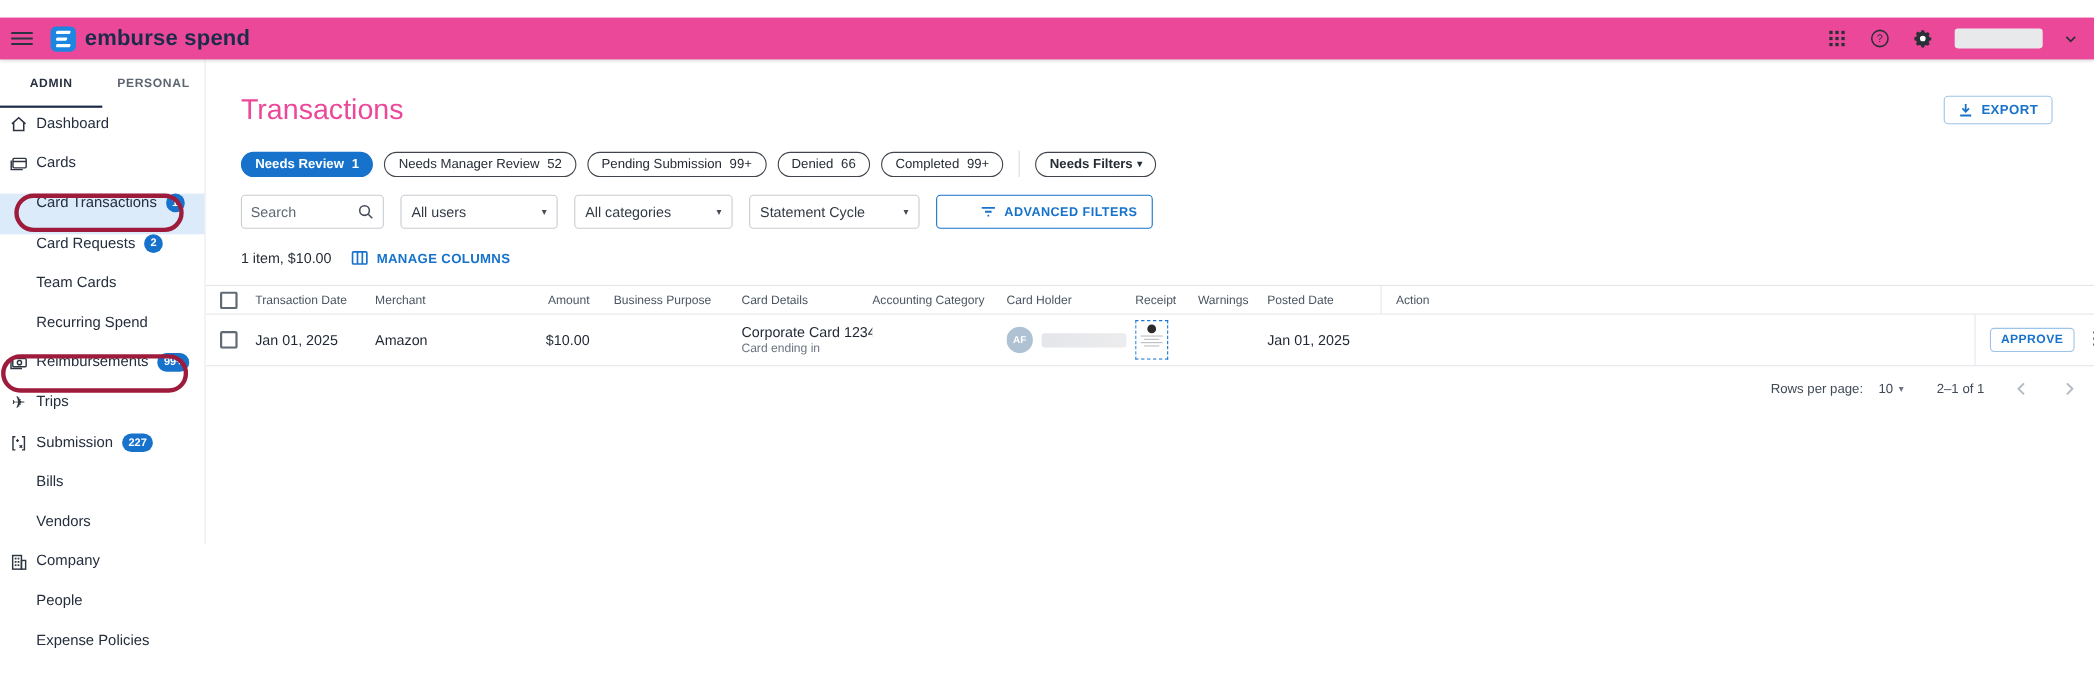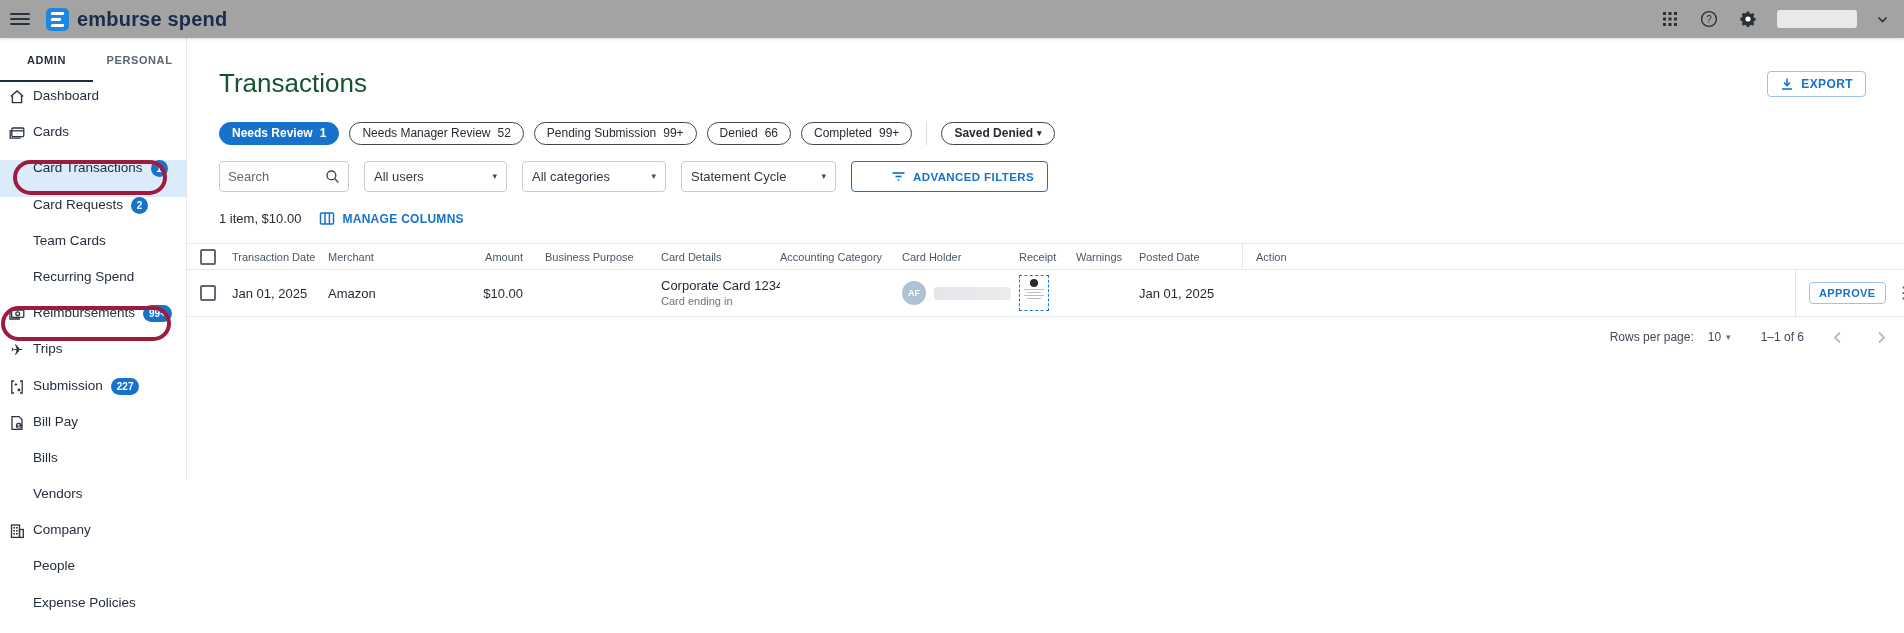--- a/index.html
+++ b/index.html
@@ -1,21 +1,21 @@
 <!DOCTYPE html>
 <html><head>
 <meta charset="utf-8">
 <style>
   * { box-sizing: border-box; margin: 0; padding: 0; }
   html,body { width:1904px; height:633px; overflow:hidden; background:#fff;
     font-family:"Liberation Sans", sans-serif; color:#1f2733; }
 
   
   .topbar { height:38px; display:flex; align-items:center; padding:0 14px 0 10px;
-    background:#a3a3a3; box-shadow:0 1px 3px rgba(0,0,0,.14); position:relative; z-index:10; }
+    background:#ec4899; box-shadow:0 1px 3px rgba(0,0,0,.14); position:relative; z-index:10;margin-top:16px; }
   .hamburger { width:20px; height:20px; display:flex; flex-direction:column; justify-content:center; gap:3px; cursor:pointer; margin-right:16px; }
   .hamburger i { display:block; height:2px; background:#2b3240; border-radius:1px; }
   .logo { display:flex; align-items:center; gap:8px; }
   .logo-mark { width:23px; height:23px; border-radius:5px; background:#1d86e0; position:relative; }
   .logo-mark i { position:absolute; left:5px; height:3px; background:#fff; border-radius:1px; }
   .logo-mark i:nth-child(1){ top:4px;  width:13px; transform:skewX(-12deg); }
   .logo-mark i:nth-child(2){ top:10px; width:10px; transform:skewX(-12deg); }
   .logo-mark i:nth-child(3){ top:16px; width:13px; transform:skewX(-12deg); }
   .logo-text { font-size:20px; font-weight:700; color:#1b2b4a; letter-spacing:.2px; }
   .topbar-right { margin-left:auto; display:flex; align-items:center; gap:19px; }
@@ -43,21 +43,21 @@
     display:inline-flex; align-items:center; justify-content:center; }
   .badge.circle { width:17px; height:17px; border-radius:50%; }
   .badge.pill { height:17px; padding:0 6px; border-radius:9px; }
   .annotation { position:absolute; border:4px solid #9e1b3b; border-radius:22px; pointer-events:none; z-index:5; }
   .annotation.a1 { left:13px; top:122px; width:154px; height:35px; }
   .annotation.a2 { left:1px;  top:268px; width:170px; height:35px; }
 
   
   .main { flex:1; position:relative; background:#fff; }
   .title-row { margin:30px 38px 0 32px; display:flex; align-items:center; }
-  .page-title { font-size:26px; font-weight:500; color:#14532d; }
+  .page-title { font-size:26px; font-weight:500; color:#ec4899; }
   .btn-outline { display:inline-flex; align-items:center; gap:7px; border:1px solid #9cc3ea; border-radius:4px;
     background:#fff; color:#1672cb; font-weight:700; font-size:12px; letter-spacing:.4px;
     padding:5px 12px; cursor:pointer; }
   .export-btn { margin-left:auto; }
 
   .chips-row { margin:22px 38px 0 32px; display:flex; align-items:center; gap:10px; }
   .chip { display:inline-flex; align-items:center; gap:7px; height:23px; padding:0 12px; border-radius:12px;
     border:1px solid #40454d; background:#fff; font-size:12px; color:#262c34; cursor:pointer; white-space:nowrap; }
   .chip .chip-count { font-size:12px; }
   .chip.active { background:#1672cb; border-color:#1672cb; color:#fff; font-weight:700; }
@@ -82,21 +82,21 @@
 
   
   .table { margin-top:17px; width:100%; }
   .trow { display:flex; align-items:center; width:100%; }
   .thead { height:27px; border-top:1px solid #e4e7ea; border-bottom:1px solid #e4e7ea; }
   .thead .cell { font-size:11px; color:#4b5663; font-weight:400; }
   .tbody-row { height:47px; border-bottom:1px solid #e4e7ea; }
   .cell { padding-right:8px; white-space:nowrap; overflow:hidden; font-size:13px; color:#1f2733; }
   .c-check { width:45px; padding-left:13px; flex:none; }
   .c-date { width:96px; flex:none; }
-  .c-merchant { width:127px; flex:none; }
+  .c-merchant { width:127px; flex:none;margin-left:13px; }
   .c-amount { width:72px; flex:none; text-align:right; padding-right:4px; }
   .c-bp { width:134px; flex:none; padding-left:18px; }
   .c-details { width:119px; flex:none; }
   .c-acct { width:122px; flex:none; }
   .c-holder { width:117px; flex:none; display:flex; align-items:center; gap:8px; }
   .c-receipt { width:57px; flex:none; }
   .c-warn { width:63px; flex:none; }
   .c-posted { width:103px; flex:none; }
   .c-trip { flex:1; }
   .c-action { width:109px; flex:none; border-left:1px solid #e4e7ea; padding-left:13px; align-self:stretch;
@@ -244,30 +244,20 @@
             <path d="M5 2h-2.2v12h2.2"></path>
               <path d="M11 2h2.2v12h-2.2"></path>
             <path d="M5.6 5.5h2.6 M6.9 4.2v2.6" stroke-width="1.1"></path>
             <path d="M8.8 9.6l2.4 2.4 M11.2 9.6l-2.4 2.4" stroke-width="1.1"></path>
           </svg>
         </span>
         <span class="nav-label">Submission</span>
         <span class="badge pill">227</span>
       </div>
       <div class="nav-item">
-        <span class="nav-icon">
-          <svg width="16" height="16" viewBox="0 0 16 16">
-            <path d="M3 1.6h7l3 3V14.4H3z" fill="none" stroke="#2c3440" stroke-width="1.3"></path>
-            <circle cx="9.8" cy="10.8" r="3" fill="#2c3440"></circle>
-            <text x="9.8" y="12.9" font-size="5.5" text-anchor="middle" fill="#fff" font-family="Liberation Sans, sans-serif">$</text>
-          </svg>
-        </span>
-        <span class="nav-label">Bill Pay</span>
-      </div>
-      <div class="nav-item">
         <span class="nav-icon"></span>
         <span class="nav-label">Bills</span>
       </div>
       <div class="nav-item">
         <span class="nav-icon"></span>
         <span class="nav-label">Vendors</span>
       </div>
       <div class="nav-item">
         <span class="nav-icon">
           <svg width="16" height="16" viewBox="0 0 16 16">
@@ -328,21 +318,21 @@
       <button class="chip">
         <span>Denied</span>
         <span class="chip-count">66</span>
       </button>
       <button class="chip">
         <span>Completed</span>
         <span class="chip-count">99+</span>
       </button>
       <span class="chip-divider"></span>
       <button class="chip saved">
-        <span>Saved Denied</span>
+        <span>Needs Filters</span>
         <span class="caret">▾</span>
       </button>
     </div>
 
     <div class="filters-row">
       <div class="search-box">
         <input type="text" placeholder="Search" style="">
         <span style="margin-left:auto;">
           <svg width="15" height="15" viewBox="0 0 15 15" fill="none" stroke="#444b55" stroke-width="1.4">
             <circle cx="6.4" cy="6.4" r="4.4"></circle>
@@ -441,21 +431,21 @@
         </div>
       </div>
     </div>
 
     <div class="pagination">
       <span>Rows per page:</span>
       <span class="rpp-value">
         <span>10</span>
         <span class="caret" style="color:#6b7280;">▾</span>
       </span>
-      <span class="range">1–1 of 6</span>
+      <span class="range">2–1 of 1</span>
       <span class="pg-nav">
         <span class="pg-chevron">
           <svg width="9" height="13" viewBox="0 0 9 13" fill="none" stroke="#b4bac1" stroke-width="1.8">
             <polyline points="7,1.5 2,6.5 7,11.5"></polyline>
           </svg>
         </span>
         <span class="pg-chevron">
           <svg width="9" height="13" viewBox="0 0 9 13" fill="none" stroke="#b4bac1" stroke-width="1.8">
             <polyline points="2,1.5 7,6.5 2,11.5"></polyline>
           </svg>

